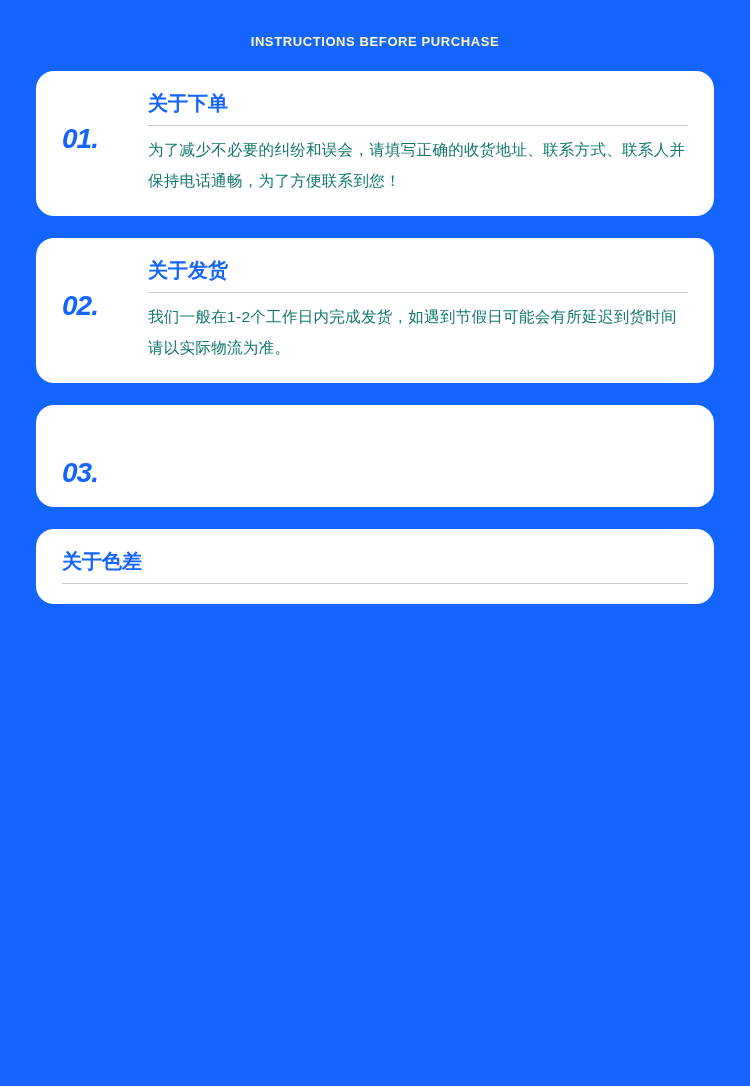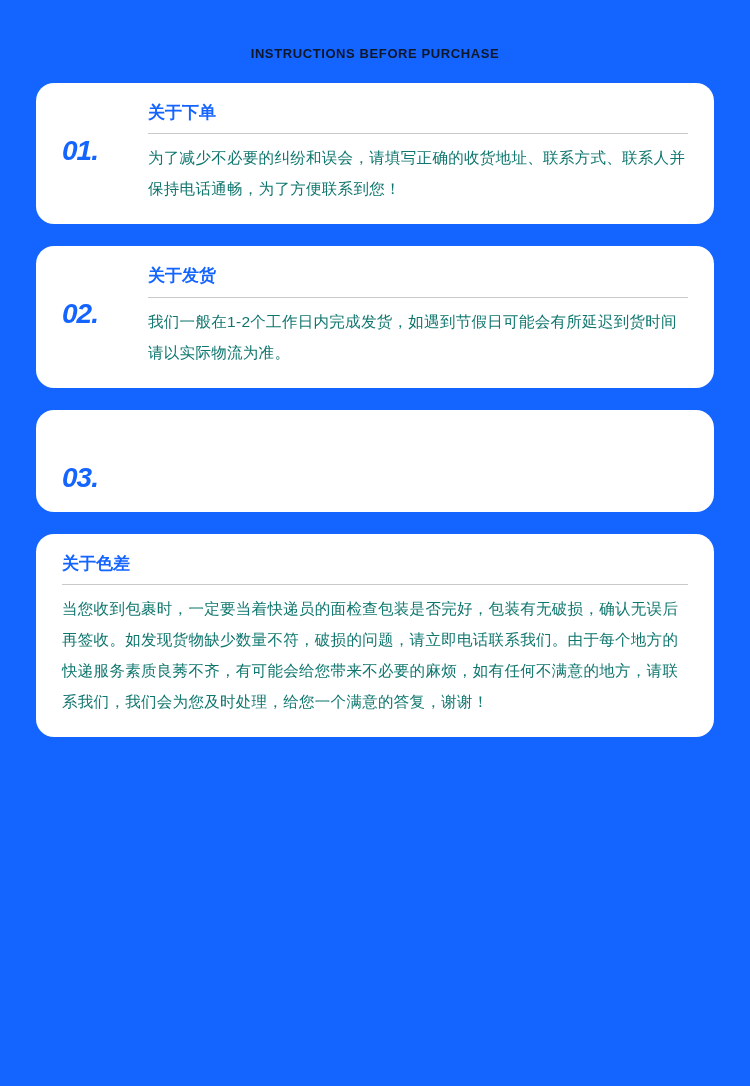--- a/index.html
+++ b/index.html
@@ -26,25 +26,25 @@
   }
   .header-title {
     color: #ffffff;
     font-size: 46px;
     font-weight: bold;
     letter-spacing: 6px;
     line-height: 1.25;
     margin: 0;
   }
   .header-sub {
-    color: #0f172a;
+    color: #fef9c3;
     font-size: 13px;
     font-weight: bold;
     letter-spacing: 0.6px;
-    margin-top: 20px;
+    margin-top: 8px;
     text-align: center;
   }
   .cards {
     margin-top: 22px;
     padding: 0 36px;
     display: flex;
     flex-direction: column;
     gap: 22px;
   }
   .card {
@@ -66,21 +66,21 @@
     line-height: 1;
     padding-top: 34px;
     letter-spacing: -1px;
   }
   .card-body {
     flex: 1 1 auto;
     min-width: 0;
   }
   .card-title {
     color: #1464ff;
-    font-size: 17px;
+    font-size: 20px;
     font-weight: bold;
     line-height: 1.2;
     padding-bottom: 10px;
     border-bottom: 1px solid #c9c9c9;
   }
   .card-text {
     color: #0f766e;
     font-size: 15.5px;
     line-height: 2.0;
     padding-top: 8px;
@@ -116,18 +116,17 @@
 
     <div class="card">
       <div class="card-num">03.</div>
       <div class="card-body">
       </div>
     </div>
 
     <div class="card">
       <div class="card-body">
         <div class="card-title">关于色差</div>
-        <div class="card-text">当您收到包裹时，一定要当着快递员的面检查包装是否完好，包装有无破损，确认无误后再签收。如发现货物缺少数量不符，破损的问题，请立即电话联系我们。由于每个地方的快递服务素质良莠不齐，有可能会给您带来不必要的麻烦，如有任何不满意的地方，请联系我们，我们会为您及时处理，给您一个满意的答复，谢谢！</div>
       </div>
     </div>
 
   </div>
 </div>
 
 </body></html>

